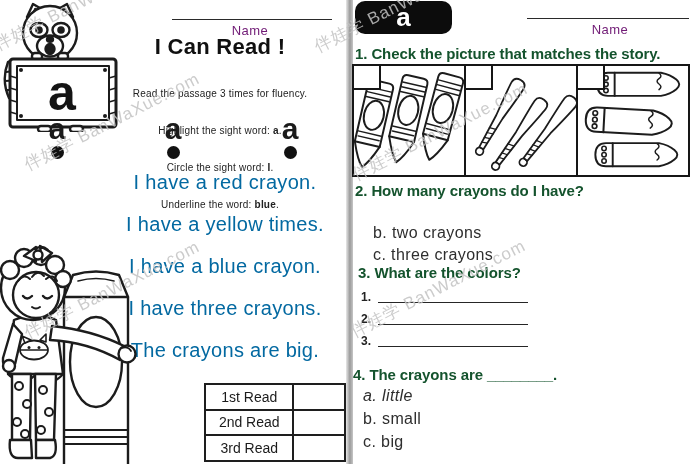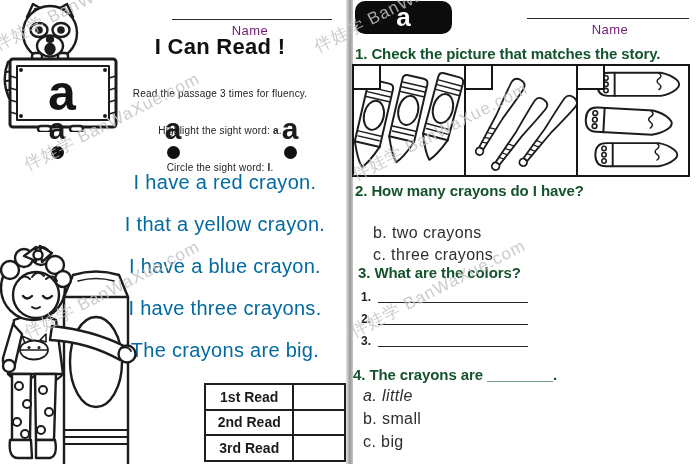--- a/index.html
+++ b/index.html
@@ -11,21 +11,21 @@
   .name-label{font-size:13px;color:#701a75;text-align:center;letter-spacing:.5px;}
   .page-title{font-size:22px;font-weight:bold;text-align:center;color:#101010;letter-spacing:.3px;}
   .instr{font-size:10px;line-height:13px;text-align:center;color:#222;letter-spacing:.2px;margin-top:24px;}
   .instr b{font-weight:bold;}
   .letter-item{width:60px;text-align:center;}
   .letter-item .ltr{font-size:30px;font-weight:bold;line-height:26px;}
   .dot{width:13px;height:13px;border-radius:50%;background:#111;margin:4px auto 0;}
   .sentence{width:350px;text-align:center;font-size:20px;letter-spacing:.3px;color:#0369a1;}
   .read-table{border:2px solid #1e1e1e;border-collapse:collapse;}
   .read-table td{border:2px solid #1e1e1e;height:21.5px;}
-  .read-table .lbl{width:84px;text-align:center;font-weight:bold;font-size:14px;padding:0 2px;}
+  .read-table .lbl{width:84px;text-align:center;font-weight:normal;font-size:14px;padding:0 2px;}
   .read-table .val{width:49px;}
   
   .divider{left:346px;top:0;width:7px;height:464px;
            background:linear-gradient(90deg,#e8e8e8,#9a9a9a 55%,#c6c6c6);}
   
   .tile{left:355px;top:1px;width:97px;height:33px;background:#0c0c0c;border-radius:10px;
         color:#fff;font-size:26px;font-weight:bold;text-align:center;line-height:32px;}
   .qh{font-size:15px;font-weight:bold;color:#14532d;letter-spacing:-.1px;}
   .opt{font-size:16px;color:#2e2e2e;letter-spacing:.4px;}
   .pic-box{left:352px;top:64px;width:338px;height:113px;border:2.5px solid #161616;
@@ -82,37 +82,38 @@
 
     <div class="abs name-line" style="left:172px;top:19px;width:160px;"></div>
     <div class="abs name-label" style="left:185px;top:23px;width:130px;">Name</div>
 
     <div class="abs page-title" style="left:100px;top:34px;width:240px;">I Can Read !</div>
 
     <div class="abs" style="left:95px;top:63px;width:250px;">
       <div class="instr"><span>Read the passage 3 times for fluency.</span><b></b><span></span></div>
       <div class="instr"><span>Highlight the sight word: </span><b>a</b><span>.</span></div>
       <div class="instr"><span>Circle the sight word: </span><b>I</b><span>.</span></div>
+      <div class="instr"><span>Underline the word: </span><b>blue</b><span>.</span></div>
     </div>
 
     <div class="abs letter-item" style="left:27px;top:116px;">
       <div class="ltr">a</div>
       <div class="dot"></div>
     </div>
     <div class="abs letter-item" style="left:143px;top:116px;">
       <div class="ltr">a</div>
       <div class="dot"></div>
     </div>
     <div class="abs letter-item" style="left:260px;top:116px;">
       <div class="ltr">a</div>
       <div class="dot"></div>
     </div>
 
     <div class="abs sentence" style="left:50px;top:171px;">I have a red crayon.</div>
-    <div class="abs sentence" style="left:50px;top:213px;">I that a yellow crayon.</div>
+    <div class="abs sentence" style="left:50px;top:213px;">I have a yellow times.</div>
     <div class="abs sentence" style="left:50px;top:255px;">I have a blue crayon.</div>
     <div class="abs sentence" style="left:50px;top:297px;">I have three crayons.</div>
     <div class="abs sentence" style="left:50px;top:339px;">The crayons are big.</div>
 
     <div class="abs" style="left:0;top:244px;">
       <svg width="145" height="220" viewBox="0 0 145 220">
         <g stroke="#1c1c1c" fill="#fff" stroke-width="2.4" stroke-linejoin="round" stroke-linecap="round">
 
           <path d="M64,220 L64,53 L73,31 Q96,24 119,31 L128,53 L128,220"></path>
           <path d="M64,53 L128,53" fill="none"></path>

